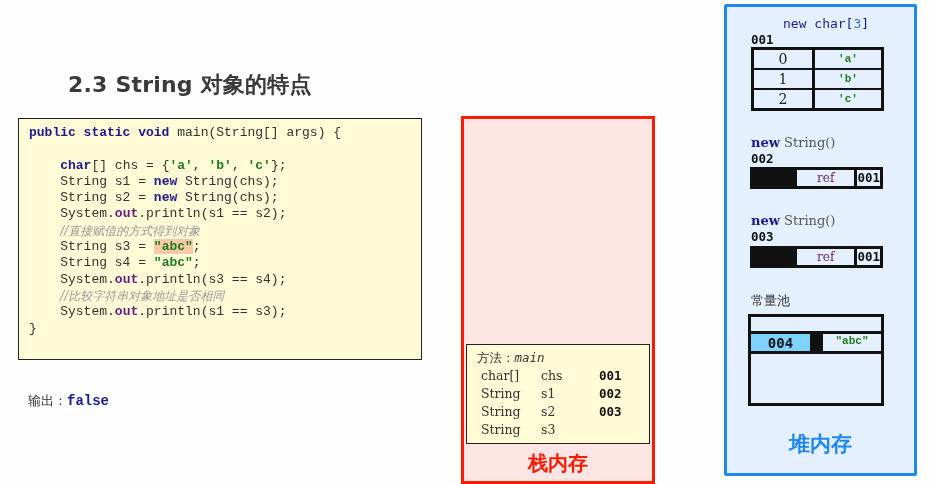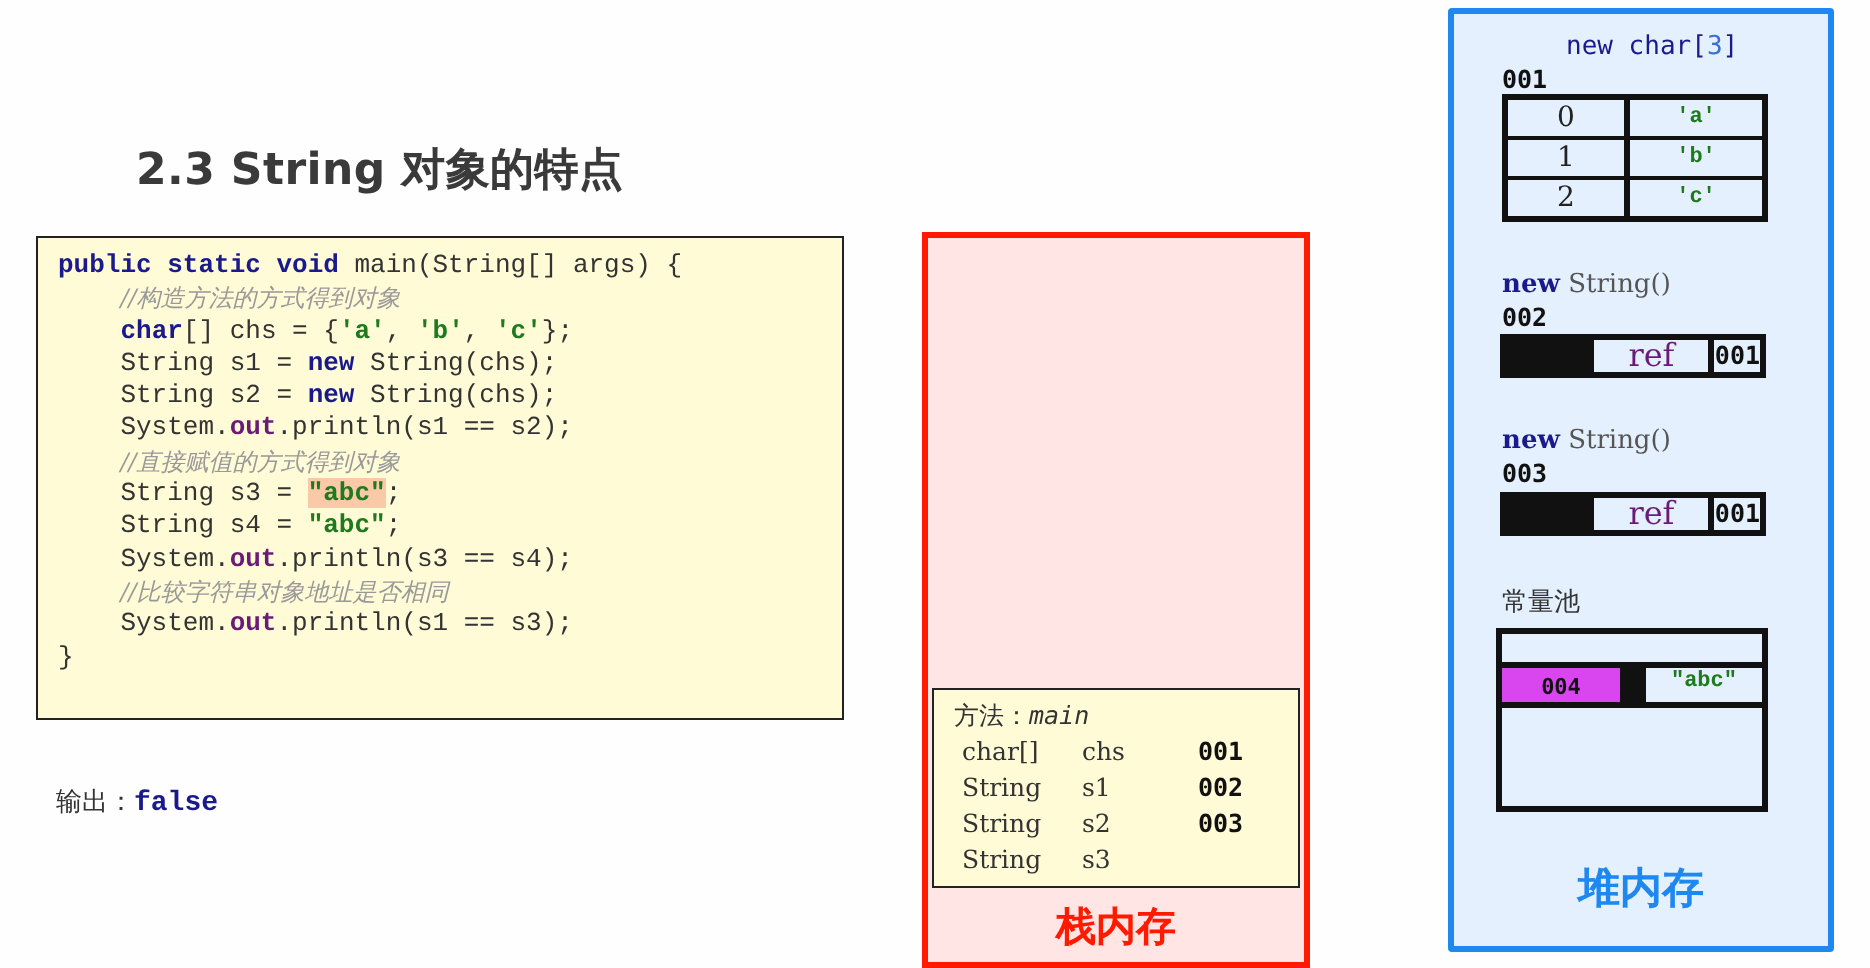--- a/index.html
+++ b/index.html
@@ -40,37 +40,37 @@
   .lbl .c { color:#555; font-family:"DejaVu Serif", serif; }
   .mono-blue { font-family:"DejaVu Sans Mono", monospace; color:#1a1a8c; font-size:13px;margin-left:32px; }
   .mono-num { color:#3a6fd8; }
   .addr { position:absolute; font-family:"DejaVu Sans Mono", monospace; font-weight:bold; font-size:12.5px; color:#111; }
   .arr { position:absolute; left:751px; top:47px; width:133px; border:3px solid #111; box-sizing:border-box; background:#111; }
   .arr-row { display:flex; height:18px; margin-bottom:2px; }
   .arr-row:last-child { margin-bottom:0; }
   .arr-row .i { width:58px; background:#e4f0fd; text-align:center; font-family:"DejaVu Serif", serif; font-size:14px; line-height:18px; margin-right:3px; color:#222; }
   .arr-row .v { flex:1; background:#e4f0fd; text-align:center; font-family:"Liberation Mono", monospace; font-weight:bold; color:#1d7a1d; font-size:11px; line-height:18px; }
   .refbox { position:absolute; left:750px; width:133px; height:22px; border:3px solid #111; box-sizing:border-box; display:flex; background:#111; }
-  .refbox .r { width:66px; background:#e4f0fd; text-align:center; color:#6a1b7a; font-family:"DejaVu Serif", serif; font-size:16px; line-height:16px; margin-right:3px;margin-left:44px; }
+  .refbox .r { width:66px; background:#e4f0fd; text-align:center; color:#6a1b7a; font-family:"DejaVu Serif", serif; font-size:12px; line-height:16px; margin-right:3px;margin-left:44px; }
   .refbox .p { flex:1; background:#e4f0fd; text-align:center; font-family:"DejaVu Sans Mono", monospace; font-weight:bold; font-size:12.5px; line-height:16px; color:#111; }
   .pool { position:absolute; left:748px; top:314px; width:136px; height:92px; border:3px solid #111; box-sizing:border-box; background:#e4f0fd; }
   .pool-top { height:14px; border-bottom:3px solid #111; }
   .pool-row { display:flex; height:17px; border-bottom:3px solid #111; background:#111; }
-  .pool-row .a { width:59px; background:#d946ef; text-align:center; font-family:"DejaVu Sans Mono", monospace; font-weight:bold; font-size:11px; line-height:19px; margin-right:13px; color:#111; }
+  .pool-row .a { width:59px; background:#7dd3fc; text-align:center; font-family:"DejaVu Sans Mono", monospace; font-weight:bold; font-size:14px; line-height:19px; margin-right:13px; color:#111; }
   .pool-row .s { flex:1; background:#e4f0fd; text-align:center; font-family:"Liberation Mono", monospace; font-weight:bold; color:#1d7a1d; font-size:11px; line-height:15px; }
   .heap-label { position:absolute; left:724px; top:430px; width:193px; text-align:center; color:#1e88f0; font-size:21px; font-weight:bold; }
 </style>
 </head>
 <body>
 
 <div class="title">2.3 String 对象的特点</div>
 
 <div class="code-box" id="code">
     <div class="code-line"><span class="kw">public static void</span><span> main(String[] args) {</span></div>
-    <div class="code-line"><span>    </span><span class="cmt">//构造方法的方式得到对象</span></div>
+    <div class="code-line"><span>    </span></div>
     <div class="code-line"><span>    </span><span class="kw">char</span><span>[] chs = {</span><span class="str">'a'</span><span>, </span><span class="str">'b'</span><span>, </span><span class="str">'c'</span><span>};</span></div>
     <div class="code-line"><span>    String s1 = </span><span class="kw">new</span><span> String(chs);</span></div>
     <div class="code-line"><span>    String s2 = </span><span class="kw">new</span><span> String(chs);</span></div>
     <div class="code-line"><span>    System.</span><span class="fld">out</span><span>.println(s1 == s2);</span></div>
     <div class="code-line"><span>    </span><span class="cmt">//直接赋值的方式得到对象</span></div>
     <div class="code-line"><span>    String s3 = </span><span class="str hl">"abc"</span><span>;</span></div>
     <div class="code-line"><span>    String s4 = </span><span class="str">"abc"</span><span>;</span></div>
     <div class="code-line"><span>    System.</span><span class="fld">out</span><span>.println(s3 == s4);</span></div>
     <div class="code-line"><span>    </span><span class="cmt">//比较字符串对象地址是否相同</span></div>
     <div class="code-line"><span>    System.</span><span class="fld">out</span><span>.println(s1 == s3);</span></div>

